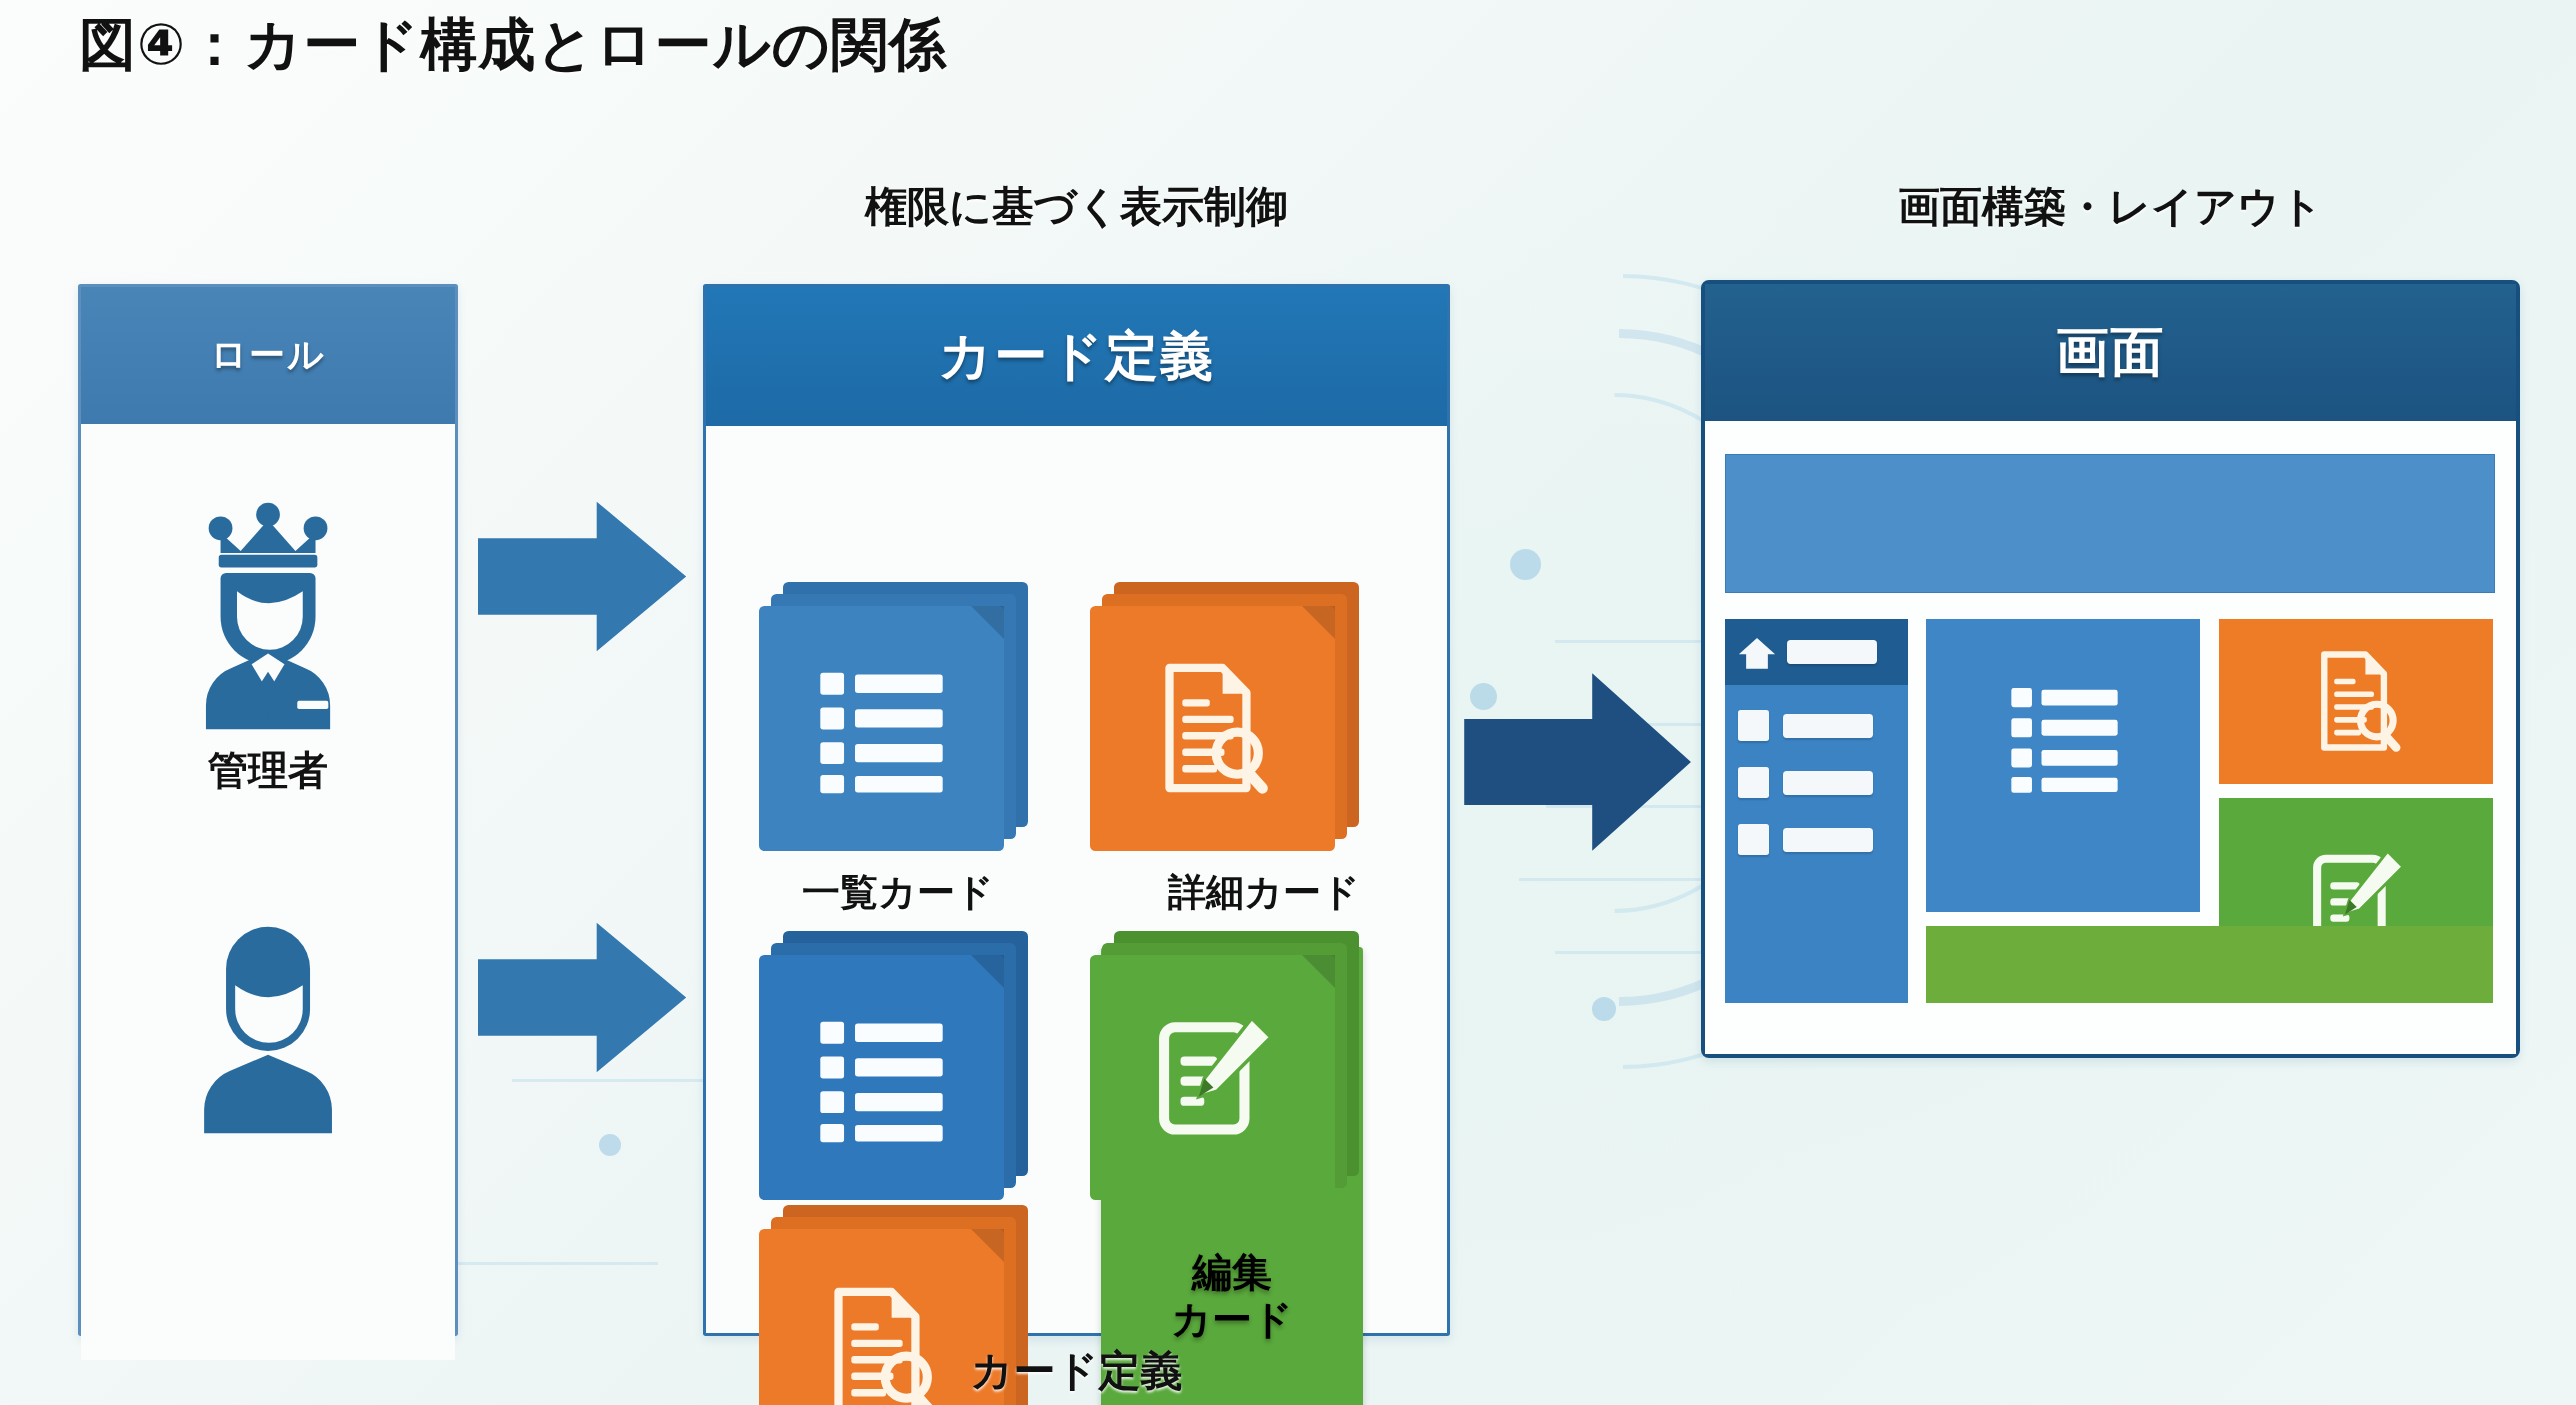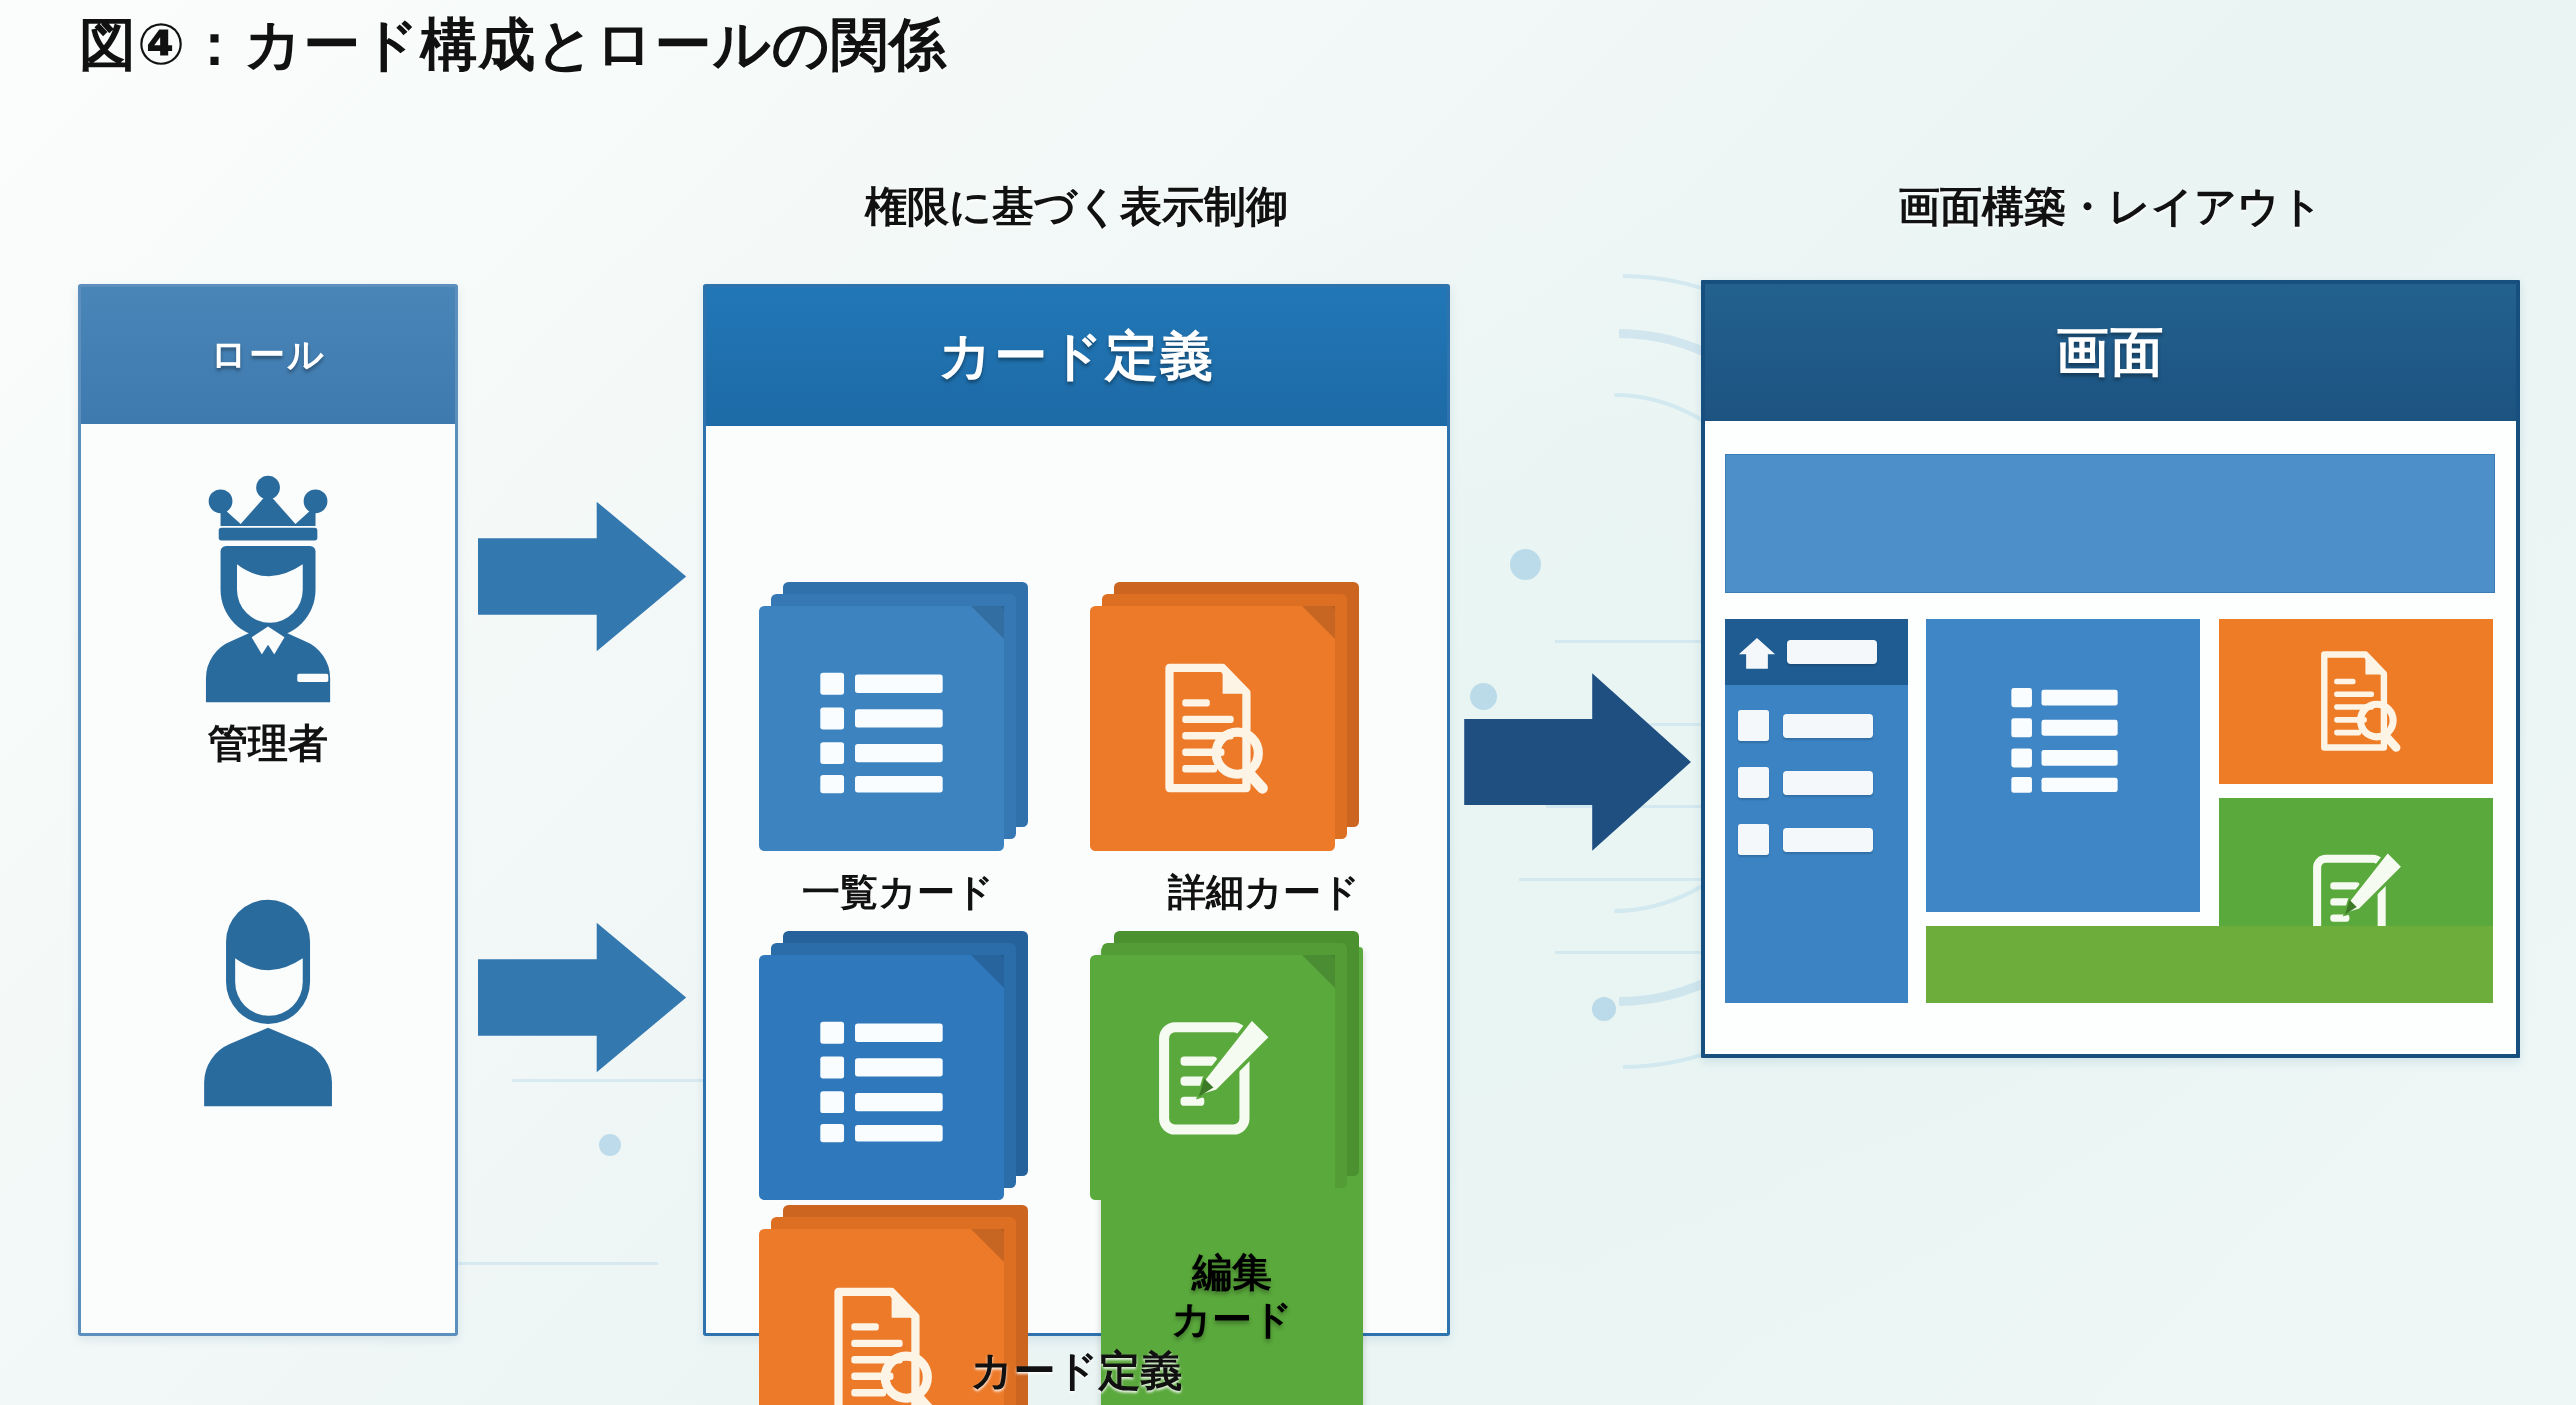--- a/index.html
+++ b/index.html
@@ -50,21 +50,21 @@
 
   
   #card-panel{left:703px;top:284px;width:747px;height:1052px;
       border:3.7px solid #2e73ad;border-radius:2.7px;background:#fbfdfd;
       box-shadow:0 3.7px 9.1px rgba(60,110,150,.12);}
   #card-panel .phead{height:139px;background:linear-gradient(180deg,#2277b6 0%,#1d6aa6 100%);font-size:53px;}
   #card-grid{position:absolute;left:0;top:139px;width:100%;height:913px;}
 
   
   #screen-panel{left:1701px;top:280px;width:819px;height:778px;
-      border:4.6px solid #17507f;border-radius:1px;background:#fdfefe;
+      border:4.6px solid #17507f;border-radius:8px;background:#fdfefe;
       box-shadow:0 3.7px 9.1px rgba(60,110,150,.14);}
   #screen-panel .phead{height:137px;background:linear-gradient(180deg,#23618f 0%,#1c5381 100%);font-size:53px;}
 
   
   .cardstack{position:absolute;}
   .cardstack .sheet{position:absolute;border-radius:5.5px;}
   .cardstack .sheet.s3{left:24px;top:0;}
   .cardstack .sheet.s2{left:12px;top:12px;}
   .cardstack .sheet.s1{left:0;top:24px;display:flex;align-items:center;justify-content:center;}
   .fold{position:absolute;right:0;top:0;width:0;height:0;}
@@ -112,21 +112,21 @@
   <div class="circline" style="left:512px;top:1079px;width:220px;height:2.7px;"></div>
 </div>
 
 <div class="title">図④：カード構成とロールの関係</div>
 
 <div class="sec-head" style="left:703px;top:179px;width:747px;">権限に基づく表示制御</div>
 <div class="sec-head" style="left:1701px;top:179px;width:819px;">画面構築・レイアウト</div>
 
 <div class="panel" id="role-panel">
   <div class="phead">ロール</div>
-  <div class="pbody" style="height:calc(100% - 137px);">
+  <div class="pbody" style="height:calc(100% - 137px);margin-top:27px;">
 
     <div class="role-cell" style="top:38px;">
       <svg width="169" height="242" viewBox="0 0 185 265">
         <g fill="#2a6b9e">
 
           <path d="M40 70 L40 48 L62 68 L92 34 L122 68 L144 48 L144 70 Z"></path>
           <circle cx="40" cy="43" r="13"></circle>
             <circle cx="92" cy="28" r="13"></circle>
             <circle cx="144" cy="43" r="13"></circle>
           <rect x="38" y="72" width="108" height="14" rx="3"></rect>

